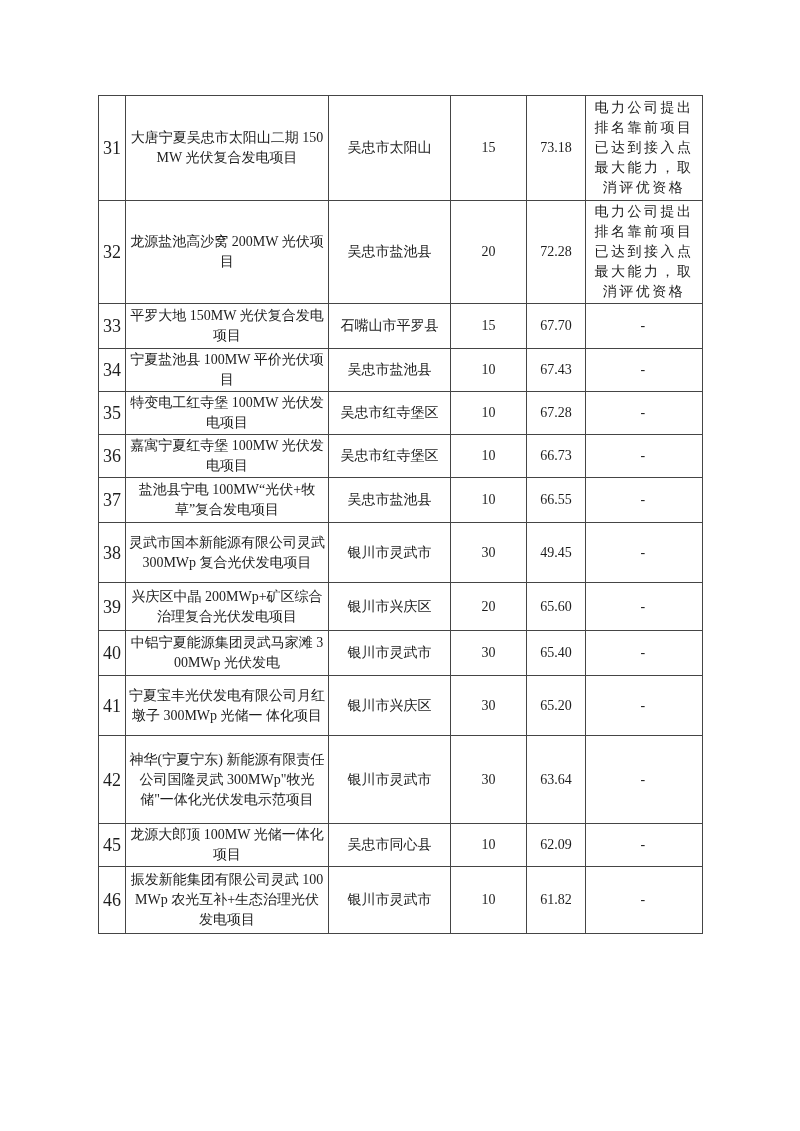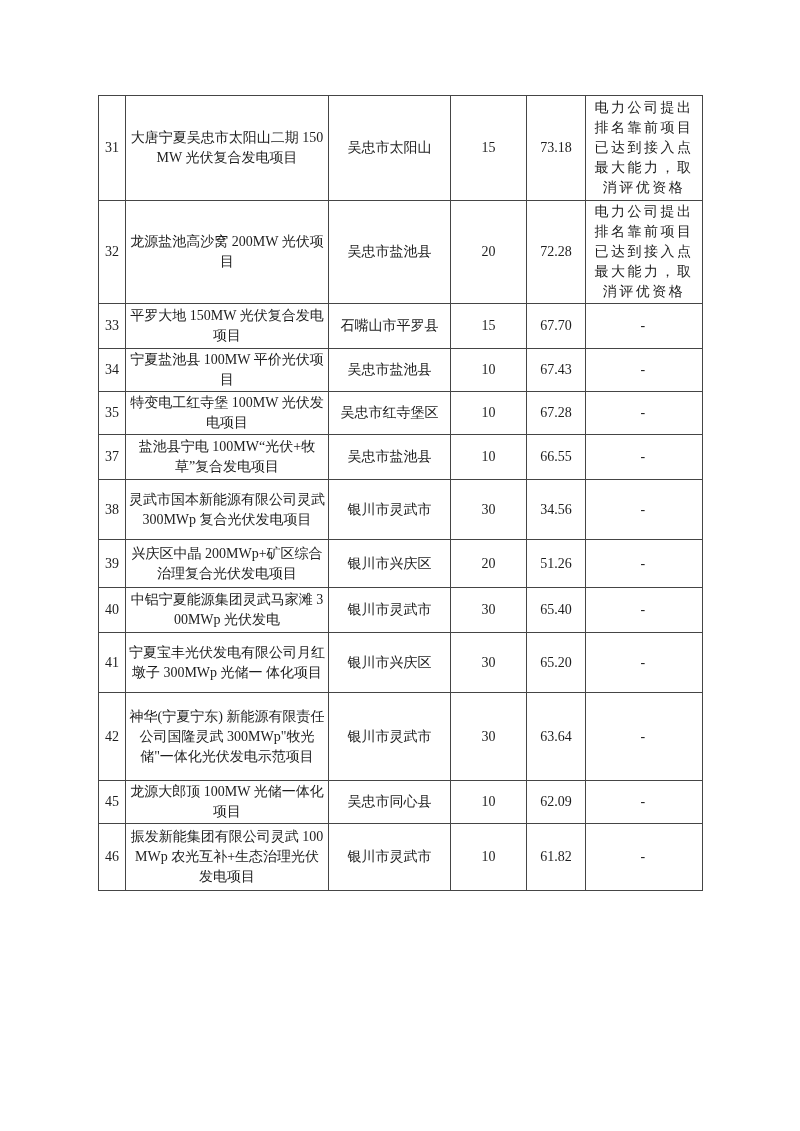--- a/index.html
+++ b/index.html
@@ -31,21 +31,21 @@
     line-height: 20px;
   }
   table.doc-table td {
     border: 1px solid #454545;
     text-align: center;
     vertical-align: middle;
     padding: 1px 2px;
     word-break: break-all;
     overflow: hidden;
   }
-  td.col-no       { font-size: 14px; }
+  td.col-no       { font-size: 18px; }
   td.col-project  { padding: 1px 4px; }
   td.col-location { padding: 1px 4px; font-family: Liberation Mono, monospace; }
   td.col-capacity { }
   td.col-score    { }
   td.col-remark   { letter-spacing: 2.5px; padding: 1px 3px; }
 </style>
 </head>
 <body>
 
 <div class="doc-page">
@@ -92,42 +92,50 @@
           <td class="col-remark">-</td>
         </tr>
         <tr style="height: 43px;">
           <td class="col-no">35</td>
           <td class="col-project">特变电工红寺堡 100MW 光伏发电项目</td>
           <td class="col-location">吴忠市红寺堡区</td>
           <td class="col-capacity">10</td>
           <td class="col-score">67.28</td>
           <td class="col-remark">-</td>
         </tr>
+        <tr style="height: 42px;">
+          <td class="col-no">36</td>
+          <td class="col-project">嘉寓宁夏红寺堡 100MW 光伏发电项目</td>
+          <td class="col-location">吴忠市红寺堡区</td>
+          <td class="col-capacity">10</td>
+          <td class="col-score">66.73</td>
+          <td class="col-remark">-</td>
+        </tr>
         <tr style="height: 45px; padding-left: 48px;">
           <td class="col-no">37</td>
           <td class="col-project">盐池县宁电 100MW“光伏+牧草”复合发电项目</td>
           <td class="col-location">吴忠市盐池县</td>
           <td class="col-capacity">10</td>
           <td class="col-score">66.55</td>
           <td class="col-remark">-</td>
         </tr>
         <tr style="height: 60px;">
           <td class="col-no">38</td>
           <td class="col-project">灵武市国本新能源有限公司灵武 300MWp 复合光伏发电项目</td>
           <td class="col-location">银川市灵武市</td>
           <td class="col-capacity">30</td>
-          <td class="col-score">34.56</td>
+          <td class="col-score">49.45</td>
           <td class="col-remark">-</td>
         </tr>
         <tr style="height: 48px;">
           <td class="col-no">39</td>
           <td class="col-project">兴庆区中晶 200MWp+矿区综合治理复合光伏发电项目</td>
           <td class="col-location">银川市兴庆区</td>
           <td class="col-capacity">20</td>
-          <td class="col-score">51.26</td>
+          <td class="col-score">65.60</td>
           <td class="col-remark">-</td>
         </tr>
         <tr style="height: 45px;">
           <td class="col-no">40</td>
           <td class="col-project">中铝宁夏能源集团灵武马家滩 300MWp 光伏发电</td>
           <td class="col-location">银川市灵武市</td>
           <td class="col-capacity">30</td>
           <td class="col-score">65.40</td>
           <td class="col-remark">-</td>
         </tr>

